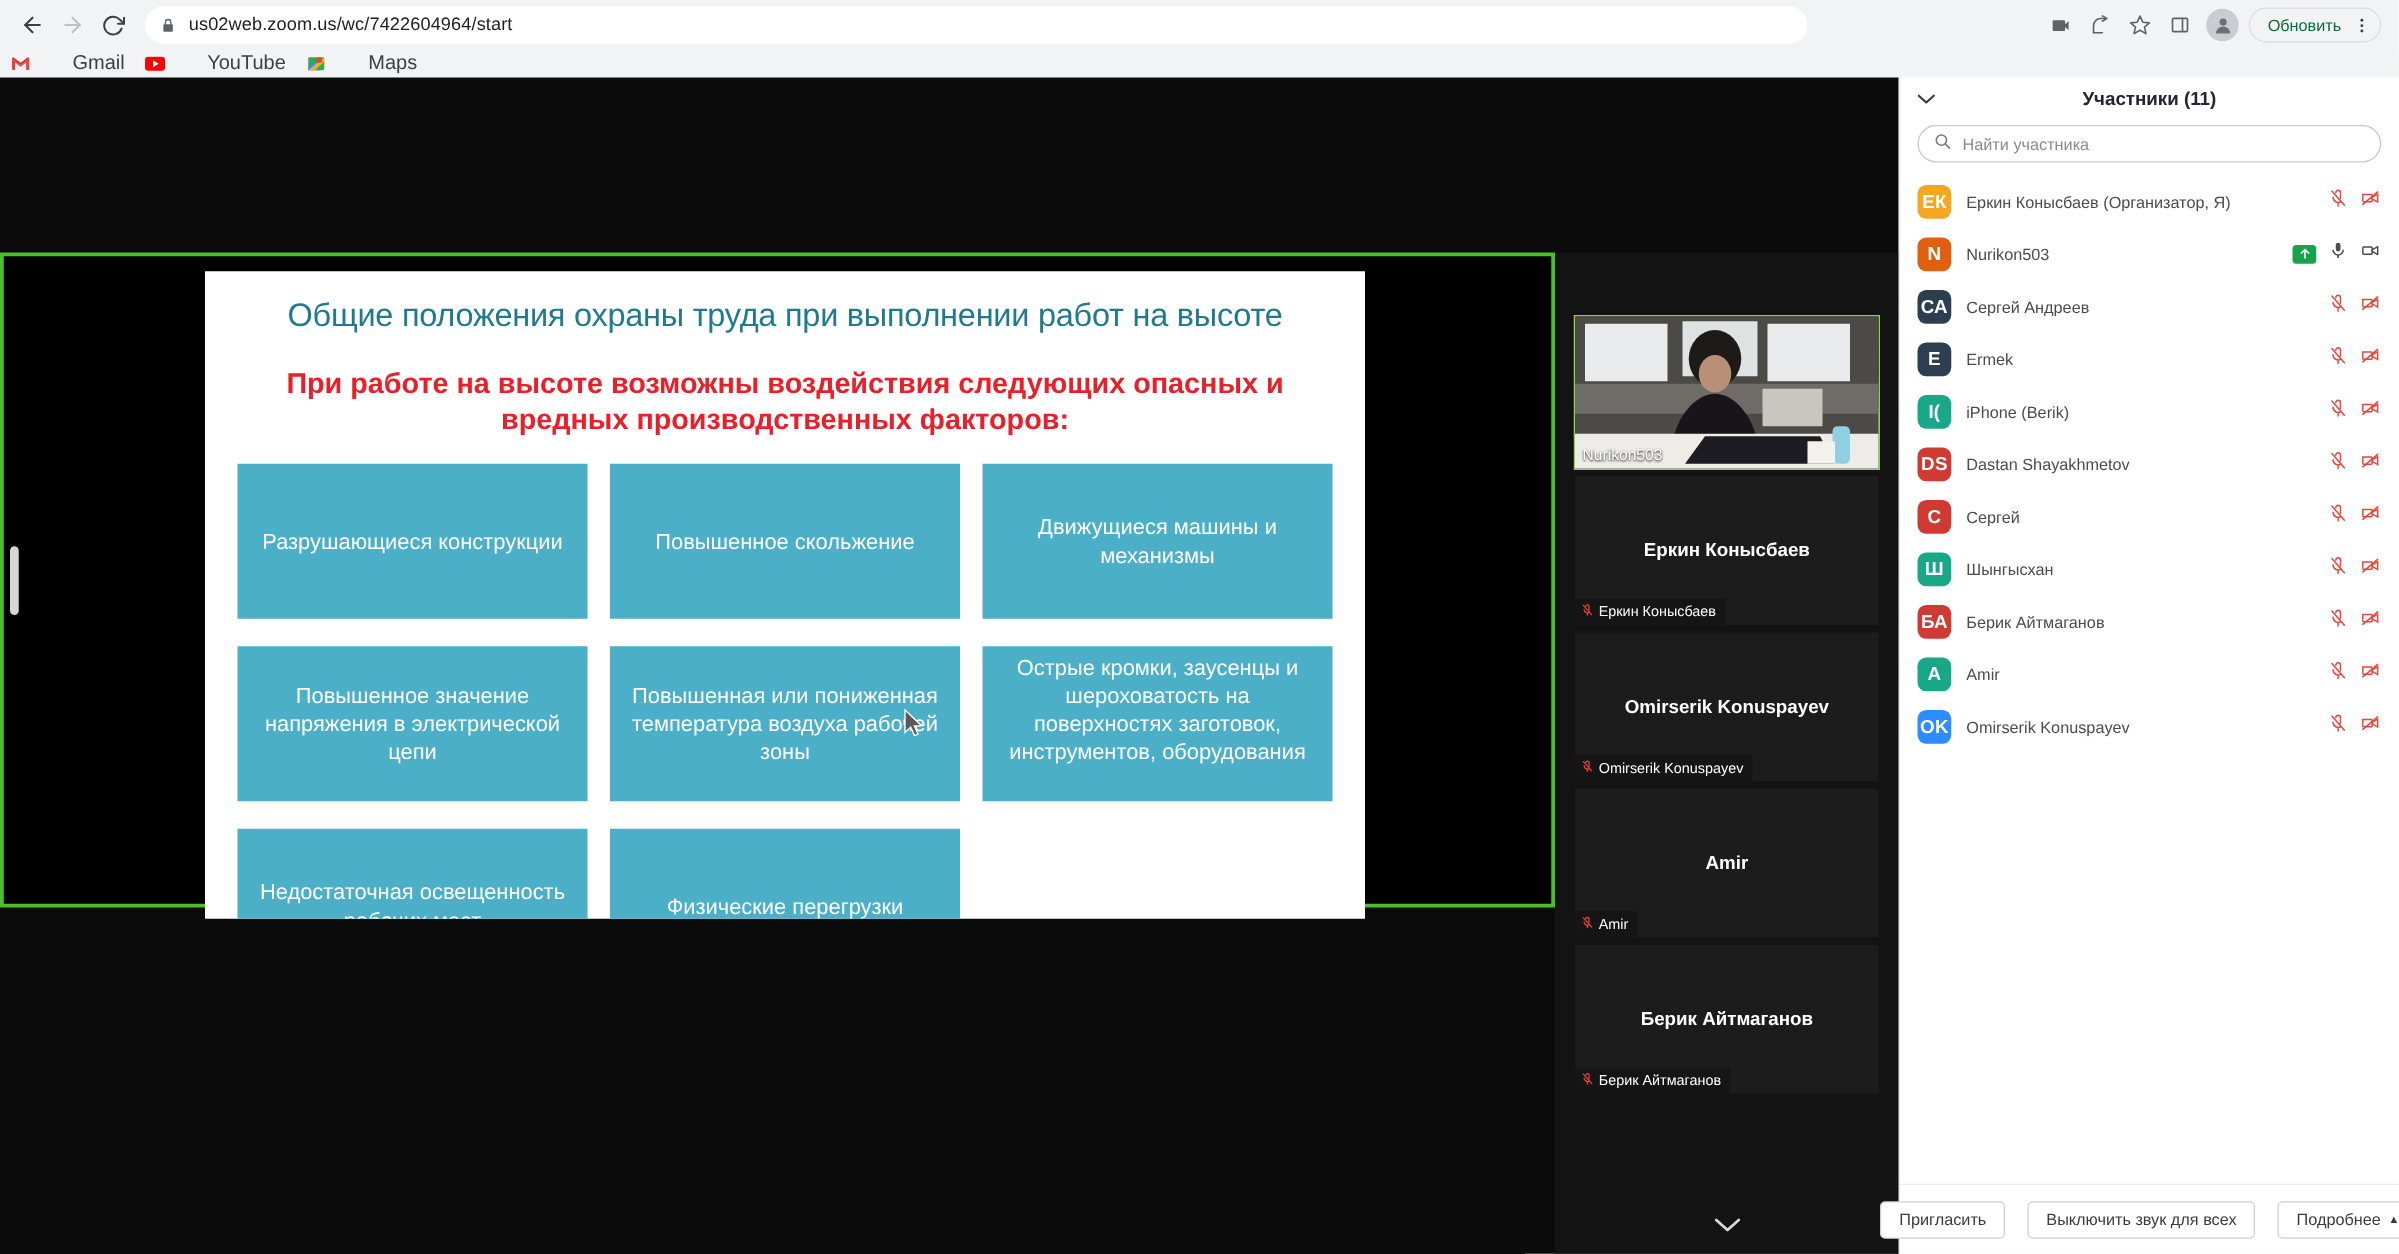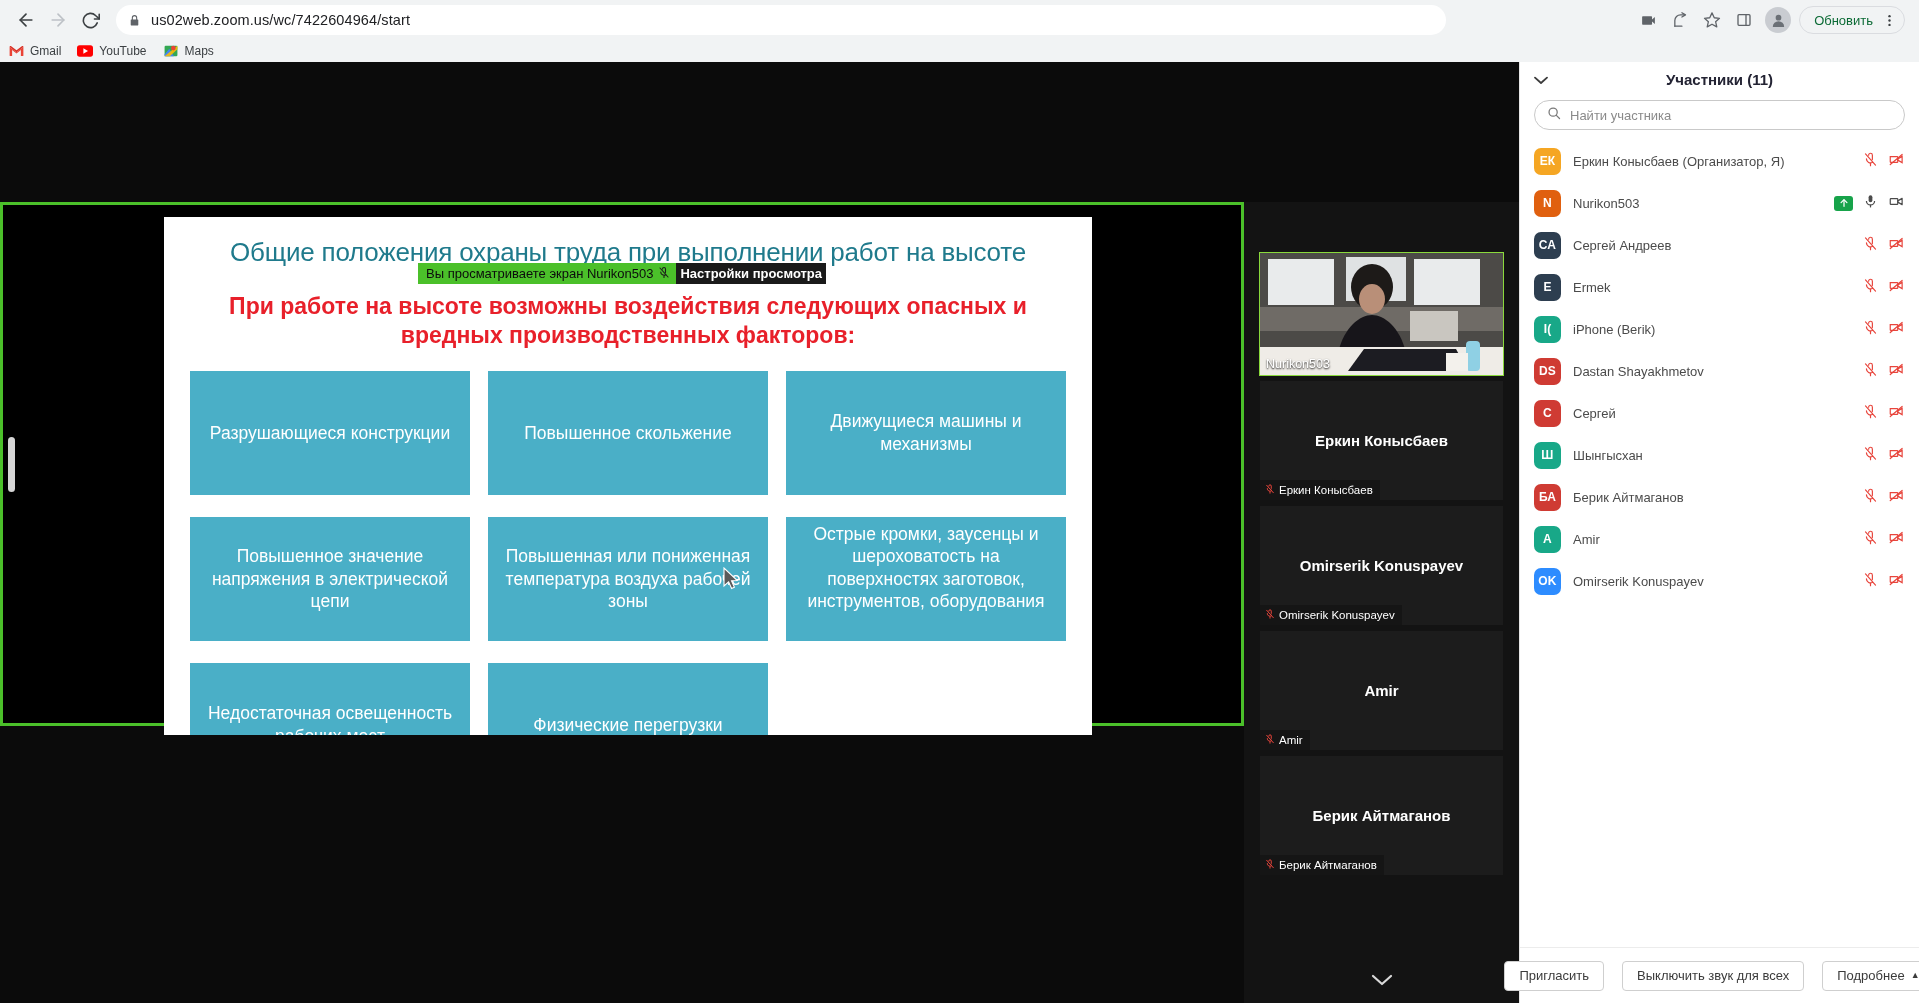--- a/index.html
+++ b/index.html
@@ -34,21 +34,21 @@
   #profile-avatar { width: 26px; height: 26px; border-radius: 50%; background: #c9ccd1; display:flex; align-items:center; justify-content:center; color:#6b7076; margin: 0 4px; }
   #update-btn {
     height: 28px; border: 1px solid #dadce0; border-radius: 14px; background: #f1f3f4;
     display: flex; align-items: center; padding: 0 4px 0 14px; gap: 6px; margin-left: 2px;
   }
   #update-btn .lbl { font-size: 13px; color: #0b6a35; white-space: nowrap; }
   #update-btn .dots { color: #3c4043; padding: 0 3px; line-height: 0; }
 
   #bookmarks-row { height: 22px; display: flex; align-items: center; padding-left: 8px; gap: 16px; background:#f1f3f4; }
   .bm { display: flex; align-items: center; gap: 6px; }
-  .bm .bm-label { font-size: 12px; color: #3c4043; white-space: nowrap; }
+  .bm .bm-label { font-size: 16px; color: #3c4043; white-space: nowrap; margin-left: 28px; }
   .bm .bm-ico { width: 16px; height: 16px; display:flex; align-items:center; justify-content:center; }
 
   
   #zoom-app { position: absolute; top: 62px; left: 0; width: 1919px; height: 941px; display: flex; }
   #stage { position: relative; width: 1519px; height: 941px; background: #0b0b0b; overflow: hidden; }
 
   
   #share-frame {
     position: absolute; left: 0; top: 140px; width: 1244px; height: 524px;
     border: 3px solid #4bc02a; background: #000;
@@ -132,21 +132,21 @@
     margin: 4px 14px 8px 14px; height: 30px; border: 1px solid #c9c9c9; border-radius: 15px;
     display: flex; align-items: center; padding: 0 12px; gap: 9px;
   }
   #pp-search .ph { font-size: 13px; color: #8a8a8a; }
 
   #pp-list { flex: 1 1 auto; overflow: hidden; padding-top: 2px; }
   .prow { height: 42px; display: flex; align-items: center; padding: 0 14px; gap: 12px; }
   .avatar {
     width: 27px; height: 27px; border-radius: 7px; flex: 0 0 auto;
     display: flex; align-items: center; justify-content: center;
-    color: #fff; font-size: 12px; font-weight: bold; letter-spacing: .2px;
+    color: #fff; font-size: 15px; font-weight: bold; letter-spacing: .2px;
   }
   .pname { font-size: 13px; color: #4b4b4b; flex: 1 1 auto; white-space: nowrap; overflow: hidden; text-overflow: ellipsis; }
   .prow-icons { display: flex; align-items: center; gap: 10px; flex: 0 0 auto; }
   .host-pill {
     background: #17a34a; width: 19px; height: 15px; border-radius: 3px;
     display: flex; align-items: center; justify-content: center;
   }
 
   #pp-footer {
     height: 56px; border-top: 1px solid #ececec; display: flex; align-items: center;
@@ -282,33 +282,20 @@
           <div class="gbox">Движущиеся машины и механизмы</div>
           <div class="gbox">Повышенное значение напряжения в электрической цепи</div>
           <div class="gbox">Повышенная или пониженная температура воздуха рабочей зоны</div>
           <div class="gbox tall">Острые кромки, заусенцы и шероховатость на поверхностях заготовок, инструментов, оборудования</div>
           <div class="gbox">Недостаточная освещенность рабочих мест</div>
           <div class="gbox">Физические перегрузки</div>
         </div>
       </div>
     </div>
 
-    <div id="share-banner">
-      <div class="green">
-        <span>Вы просматриваете экран Nurikon503</span>
-        <span>
-          <svg width="12" height="13" viewBox="0 0 24 24" fill="none" stroke="#1a1a1a" stroke-width="2.2" stroke-linecap="round">
-              <path d="M9 5a3 3 0 0 1 6 0v6a3 3 0 0 1-.4 1.5"></path>
-              <path d="M5.5 11a6.5 6.5 0 0 0 10 5.4M12 18.5V22"></path>
-              <line x1="4" y1="3" x2="20" y2="21"></line>
-            </svg>
-        </span>
-      </div>
-      <div class="dark">Настройки просмотра</div>
-    </div>
 
     <div id="share-cursor">
       <svg width="17" height="23" viewBox="0 0 17 23">
           <polygon points="1,1 1,19 5.6,14.8 8.6,21.5 11.4,20.2 8.5,13.8 14.3,13.5" fill="#5a5a5a" stroke="#fff" stroke-width="1.1"></polygon>
         </svg>
     </div>
 
     <div id="strip-scrollbar"></div>
 
     <div id="filmstrip">

